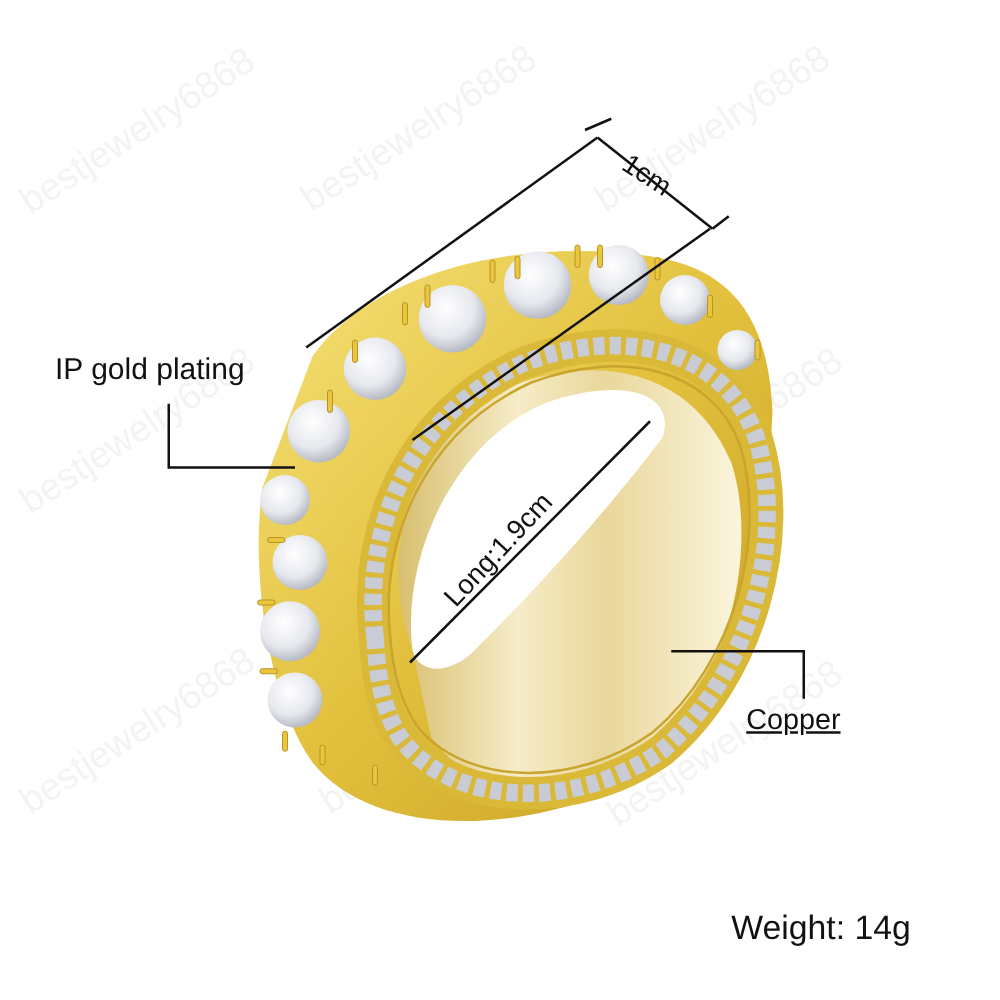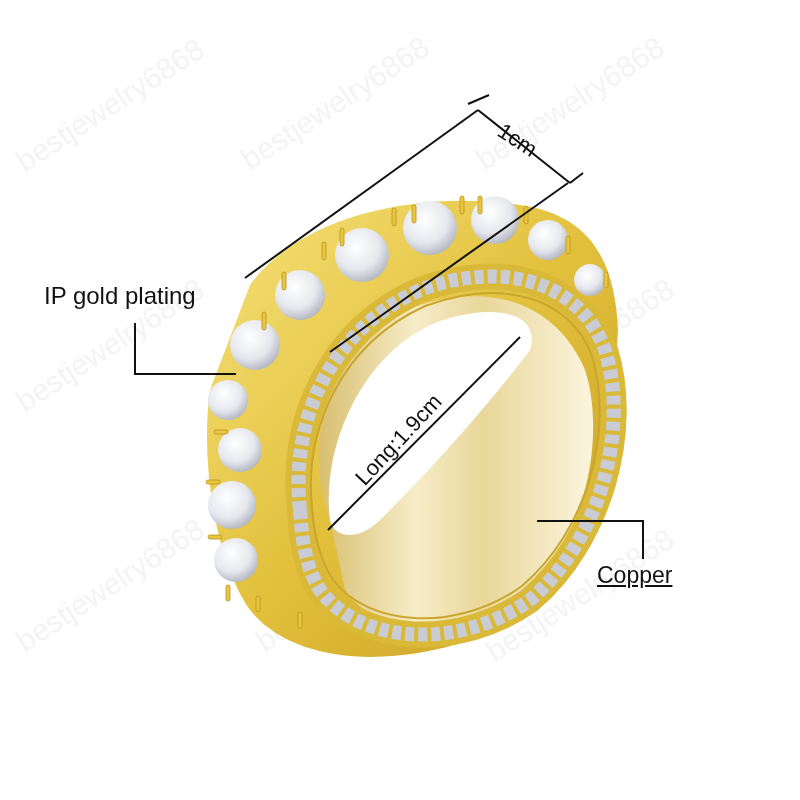--- a/index.html
+++ b/index.html
@@ -114,13 +114,14 @@
       <polyline points="135,323 135,374 236,374"></polyline>
 
       <polyline points="537,521 643,521 643,559"></polyline>
     </g>
   </svg>
 
   <div class="label label-1cm">1cm</div>
   <div class="label label-long">Long:1.9cm</div>
   <div class="label label-ip">IP gold plating</div>
   <div class="label label-copper">Copper</div>
+  <div class="label label-weight">Weight: 14g</div>
 </div>
 
 </body></html>

